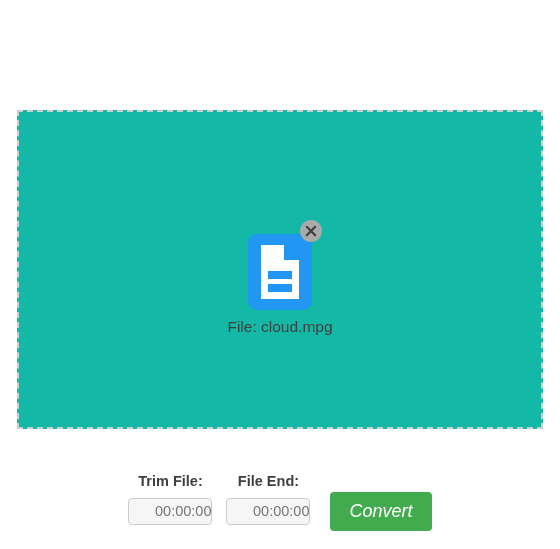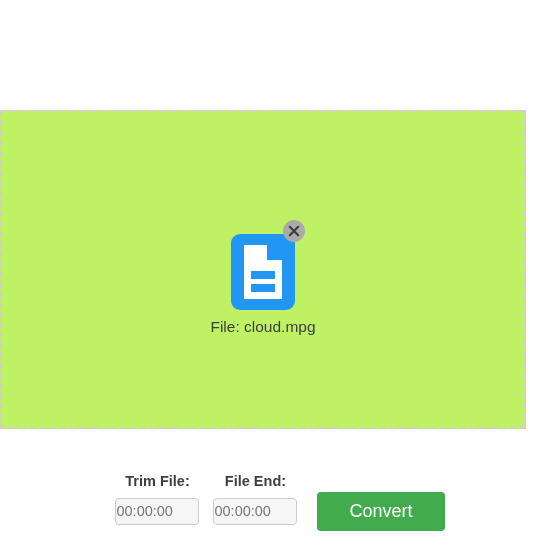--- a/index.html
+++ b/index.html
@@ -41,27 +41,27 @@
     color: #72767a;
     margin: 0;
     padding-top: 12px;
     line-height: 1.2;
     font-weight: normal;
   }
 
   
   .dropzone {
     position: absolute;
-    left: 0;
+    left: 17px;
     top: 110px;
     width: 526px;
     height: 319px;
     box-sizing: border-box;
     border: 2px dashed #cfcfcf;
-    background: #bef264;
+    background: #14b8a6;
   }
   .dropzone-inner {
     position: absolute;
     left: 0;
     right: 0;
     top: 108px;
     display: flex;
     flex-direction: column;
     align-items: center;
   }
@@ -139,38 +139,39 @@
   .time-input {
     width: 84px;
     height: 27px;
     box-sizing: border-box;
     background: #f6f6f6;
     border: 1px solid #cccccc;
     border-radius: 4px;
     color: #767676;
     font-size: 14.5px;
     font-family: "Liberation Sans", sans-serif;
-    text-align: left;
+    text-align: right;
     padding: 0;
     outline: none;
   }
   .convert-btn {
     margin-top: 18px;
     margin-left: 6px;
     height: 39px;
-    padding: 0 32px;
+    padding: 0 19px;
     background: #42ab4e;
     color: #ffffff;
     border: none;
     border-radius: 4px;
     font-size: 18px;
     font-family: "Liberation Sans", sans-serif;
     cursor: pointer;
     line-height: 39px;
     white-space: nowrap;
+    font-style: italic;
   }
 </style>
 </head>
 <body>
 
 <div class="page">
 
 
   <div class="dropzone">
     <div class="dropzone-inner">

